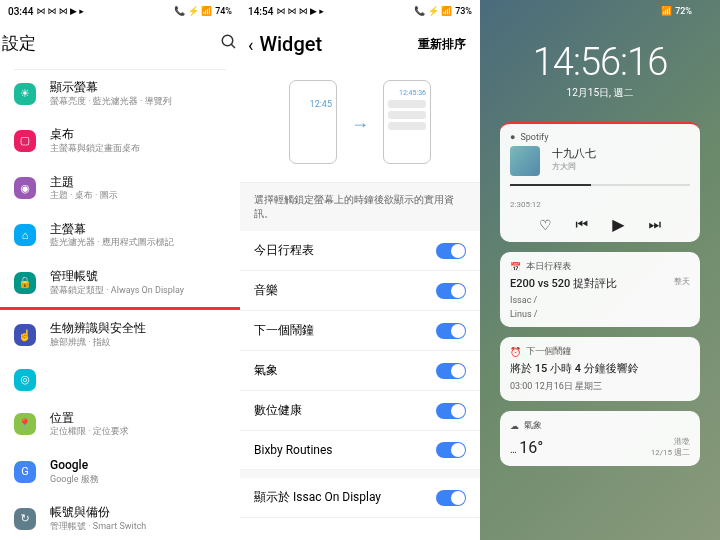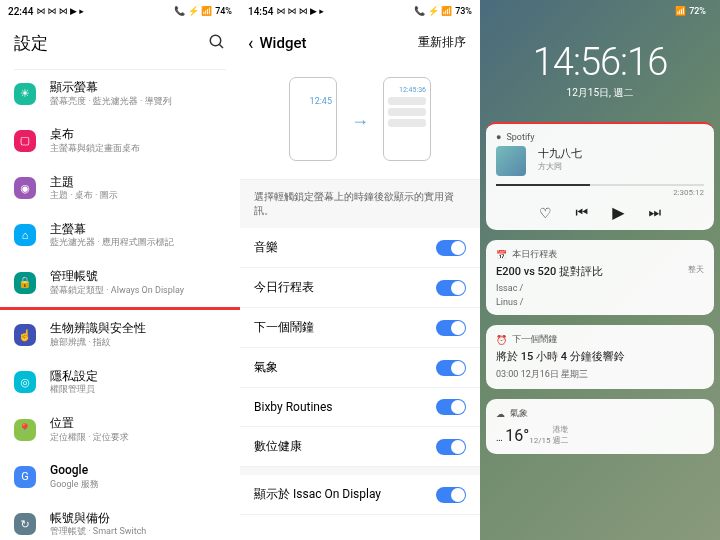--- a/index.html
+++ b/index.html
@@ -7,88 +7,88 @@
   .panel { width: 240px; height: 540px; background: #fff; position: relative; overflow: hidden; }
   .panel3 { background: linear-gradient(135deg, #4a6b7c 0%, #6b8a6b 50%, #8a9a7c 100%); }
   
   
   .status { height: 22px; display: flex; align-items: center; padding: 0 8px; font-size: 10px; font-weight: 500; justify-content: space-between; }
   .status-left { display: flex; gap: 3px; align-items: center; }
   .status-right { display: flex; gap: 2px; align-items: center; }
   .status .si { font-size: 9px; }
   
   
-  .hdr1 { display: flex; align-items: center; justify-content: space-between; padding: 10px 14px 14px; }
+  .hdr1 { display: flex; align-items: center; justify-content: space-between; padding: 10px 2px 14px; }
   .hdr1-title { font-size: 17px; font-weight: 500; }
   .srow { display: flex; align-items: center; gap: 14px; padding: 10px 14px; }
   .srow .icon { width: 22px; height: 22px; border-radius: 7px; flex-shrink: 0; display: flex; align-items: center; justify-content: center; }
   .srow .txt { flex: 1; min-width: 0; }
   .srow .title { font-size: 12px; font-weight: 500; line-height: 1.3; }
   .srow .sub { font-size: 9px; color: #888; line-height: 1.3; white-space: nowrap; overflow: hidden; text-overflow: ellipsis; }
   .redbar { height: 3px; background: #e33; margin: 1px 0; }
   .divider { height: 1px; background: #eee; margin: 0 14px; }
   
   
   .hdr2 { display: flex; align-items: center; padding: 10px 14px 10px 8px; gap: 6px; }
   .hdr2 .back { font-size: 18px; }
-  .hdr2-title { font-size: 15px; font-weight: 500; flex: 1; }
-  .hdr2-action { font-size: 12px; font-weight: 400; }
+  .hdr2-title { font-size: 20px; font-weight: 500; flex: 1; }
+  .hdr2-action { font-size: 12px; font-weight: 700; }
   .diagram { display: flex; align-items: center; justify-content: center; gap: 14px; padding: 14px 0 18px; }
   .phone { width: 48px; height: 84px; border: 1.5px solid #c6c6c6; border-radius: 7px; background: #fff; padding: 4px; display: flex; flex-direction: column; }
   .phone .clk { font-size: 9px; color: #5aa0d8; text-align: right; margin-top: 14px; }
   .phone2 .clk { margin-top: 4px; font-size: 7px; }
   .phone2 .bar { height: 8px; background: #e8e8e8; border-radius: 3px; margin-top: 3px; }
   .arrow { color: #5aa0d8; font-size: 18px; }
   .desc { font-size: 10px; color: #666; padding: 0 14px 10px; background: #f7f7f7; border-top: 1px solid #eee; padding-top: 10px; }
   .trow { display: flex; align-items: center; justify-content: space-between; padding: 11px 14px; border-bottom: 1px solid #f0f0f0; }
   .trow .label { font-size: 12px; }
   .toggle { width: 30px; height: 16px; background: #3b82f6; border-radius: 10px; position: relative; }
   .toggle::after { content: ''; position: absolute; right: 1px; top: 1px; width: 14px; height: 14px; background: #fff; border-radius: 50%; }
   .gap { height: 8px; background: #f7f7f7; }
   
   
-  .panel3 { color: #fff; display: flex; flex-direction: column; padding: 0 6px; }
+  .panel3 { color: #fff; display: flex; flex-direction: column; padding: 0 20px; }
   .p3status { color: #fff; }
   .clock3 { text-align: center; margin-top: 18px; }
   .clock3 .time { font-size: 38px; font-weight: 300; letter-spacing: -1px; }
   .clock3 .date { font-size: 10px; margin-top: 2px; }
   .card { background: rgba(255,255,255,0.95); color: #222; border-radius: 10px; margin-top: 10px; padding: 8px 10px; }
   .card-hdr { display: flex; align-items: center; gap: 5px; font-size: 9px; color: #555; }
   .spotify { border-top: 2px solid #e33; margin-top: 22px; }
   .spotify .media { display: flex; gap: 12px; margin-top: 4px; }
   .spotify .art { width: 30px; height: 30px; background: linear-gradient(135deg,#7bb,#58a); border-radius: 4px; }
   .spotify .mt { flex: 1; }
   .spotify .mt .t { font-size: 11px; font-weight: 500; }
   .spotify .mt .a { font-size: 8px; color: #888; }
   .progress { height: 2px; background: #ddd; margin-top: 8px; position: relative; }
   .progress::before { content:''; position:absolute; left:0; top:0; height:100%; width:45%; background:#333; }
-  .ptimes { display: flex; justify-content: flex-end; font-size: 8px; color: #888; margin-top: 2px; }
+  .ptimes { display: flex; justify-content: flex-start; font-size: 8px; color: #888; margin-top: 14px; }
   .controls { display: flex; justify-content: center; gap: 24px; margin-top: 6px; font-size: 14px; align-items: center; }
   .controls .play { font-size: 16px; }
   .mini { font-size: 10px; }
   .mini .title { font-size: 11px; font-weight: 500; margin-top: 3px; }
   .mini .line { font-size: 9px; color: #666; margin-top: 4px; }
   .mini .rt { float: right; font-size: 8px; color: #888; }
-  .weather { display: flex; align-items: center; margin-top: 4px; }
+  .weather { display: flex; align-items: center; justify-content: space-between; margin-top: 4px; }
   .weather .temp { font-size: 16px; }
   .weather .sub { font-size: 8px; color: #888; text-align: right; }
   
   
   .ic-green { background:#1abc9c; } .ic-pink { background:#e91e63; } .ic-purple { background:#9b59b6; }
   .ic-blue { background:#03a9f4; } .ic-teal { background:#009688; } .ic-cyan { background:#00bcd4; }
   .ic-navy { background:#3f51b5; } .ic-lime { background:#8bc34a; } .ic-gblue { background:#4285f4; }
   .ic-grey { background:#607d8b; }
 </style>
 </head>
 <body>
 
 <div class="panel">
   <div class="status">
     <div class="status-left">
-        <span>22:44</span>
+        <span>03:44</span>
         <span class="si">⋈ ⋈ ⋈ ▶ ▸</span>
       </div>
     <div class="status-right si">📞 ⚡ 📶 74%</div>
   </div>
   <div class="hdr1">
     <span class="hdr1-title">設定</span>
     <span>
       <svg class="" width="18" height="18" viewBox="0 0 24 24" fill="none" stroke="#333" stroke-width="2">
           <circle cx="10" cy="10" r="7"></circle>
           <line x1="20" y1="20" x2="15" y2="15"></line>
@@ -135,24 +135,20 @@
       <div class="redbar"></div>
       <div class="srow">
         <div class="icon ic-navy" style="color:#fff;font-size:11px">☝</div>
     <div class="txt">
           <div class="title">生物辨識與安全性</div>
           <div class="sub">臉部辨識 · 指紋</div>
         </div>
       </div>
       <div class="srow">
         <div class="icon ic-cyan" style="color:#fff;font-size:11px">◎</div>
-    <div class="txt">
-          <div class="title">隱私設定</div>
-          <div class="sub">權限管理員</div>
-        </div>
       </div>
       <div class="srow">
         <div class="icon ic-lime" style="color:#fff;font-size:11px">📍</div>
     <div class="txt">
           <div class="title">位置</div>
           <div class="sub">定位權限 · 定位要求</div>
         </div>
       </div>
       <div class="srow">
         <div class="icon ic-gblue" style="color:#fff;font-size:11px">G</div>
@@ -192,41 +188,41 @@
     <div class="phone phone2">
       <div class="clk">12:45:36</div>
       <div class="bar"></div>
         <div class="bar"></div>
         <div class="bar"></div>
     </div>
   </div>
   <div class="desc">選擇輕觸鎖定螢幕上的時鐘後欲顯示的實用資訊。</div>
   <div id="toggle-list">
       <div class="trow">
+        <span class="label">今日行程表</span>
+        <span class="toggle"></span>
+      </div>
+      <div class="trow">
         <span class="label">音樂</span>
         <span class="toggle"></span>
       </div>
       <div class="trow">
-        <span class="label">今日行程表</span>
-        <span class="toggle"></span>
-      </div>
-      <div class="trow">
         <span class="label">下一個鬧鐘</span>
         <span class="toggle"></span>
       </div>
       <div class="trow">
         <span class="label">氣象</span>
         <span class="toggle"></span>
       </div>
       <div class="trow">
+        <span class="label">數位健康</span>
+        <span class="toggle"></span>
+      </div>
+      <div class="trow">
         <span class="label">Bixby Routines</span>
-        <span class="toggle"></span>
-      </div>
-      <div class="trow">
-        <span class="label">數位健康</span>
         <span class="toggle"></span>
       </div>
     </div>
   <div class="gap"></div>
   <div class="trow">
     <span class="label">顯示於 Issac On Display</span>
     <span class="toggle"></span>
   </div>
 </div>
 

